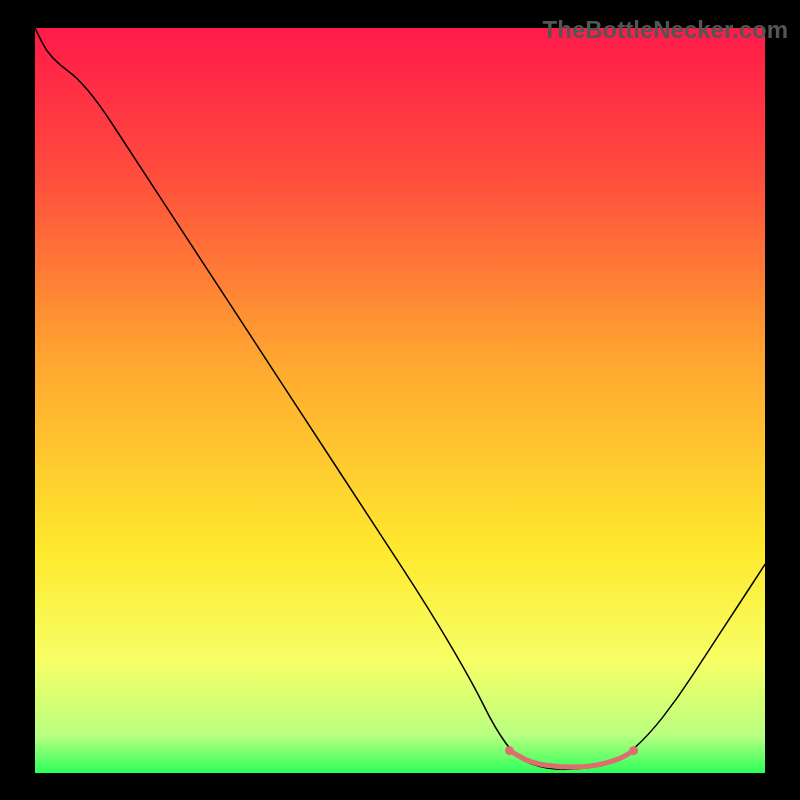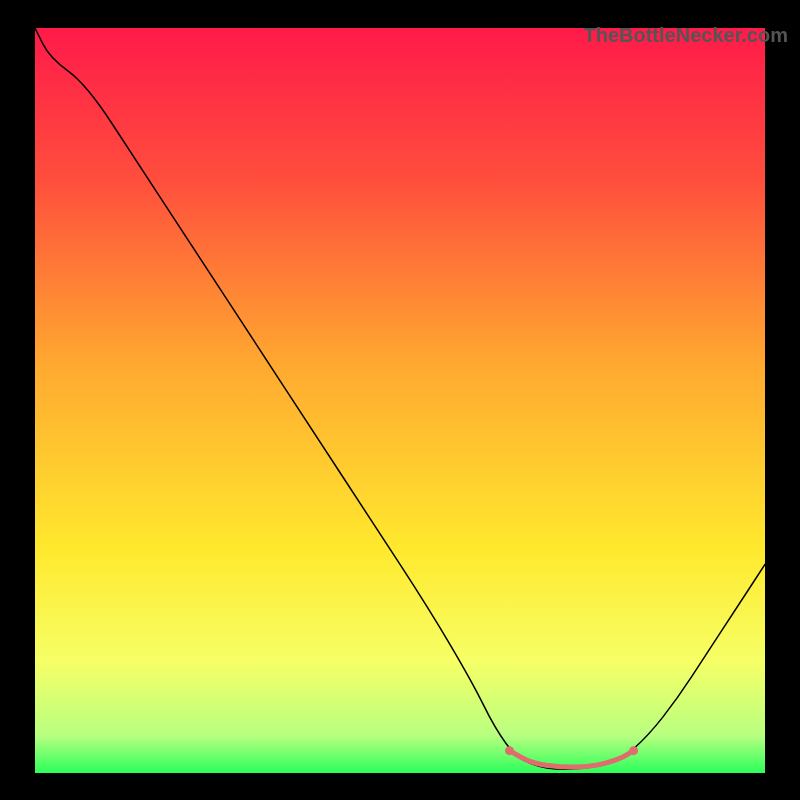--- a/index.html
+++ b/index.html
@@ -1,23 +1,23 @@
 <!DOCTYPE html>
 <html><head>
 <meta charset="utf-8">
 <style>
   * { margin: 0; padding: 0; box-sizing: border-box; }
   body { background: #000; width: 800px; height: 800px; font-family: Arial, sans-serif; }
   .container { position: relative; width: 800px; height: 800px; background: #000; }
   .watermark {
     position: absolute;
-    top: 24px;
+    top: 16px;
     right: 12px;
     color: #555;
-    font-size: 20px;
+    font-size: 24px;
     font-weight: bold;
     z-index: 10;
   }
   .chart-area {
     position: absolute;
     left: 35px;
     top: 28px;
     width: 730px;
     height: 745px;
   }

